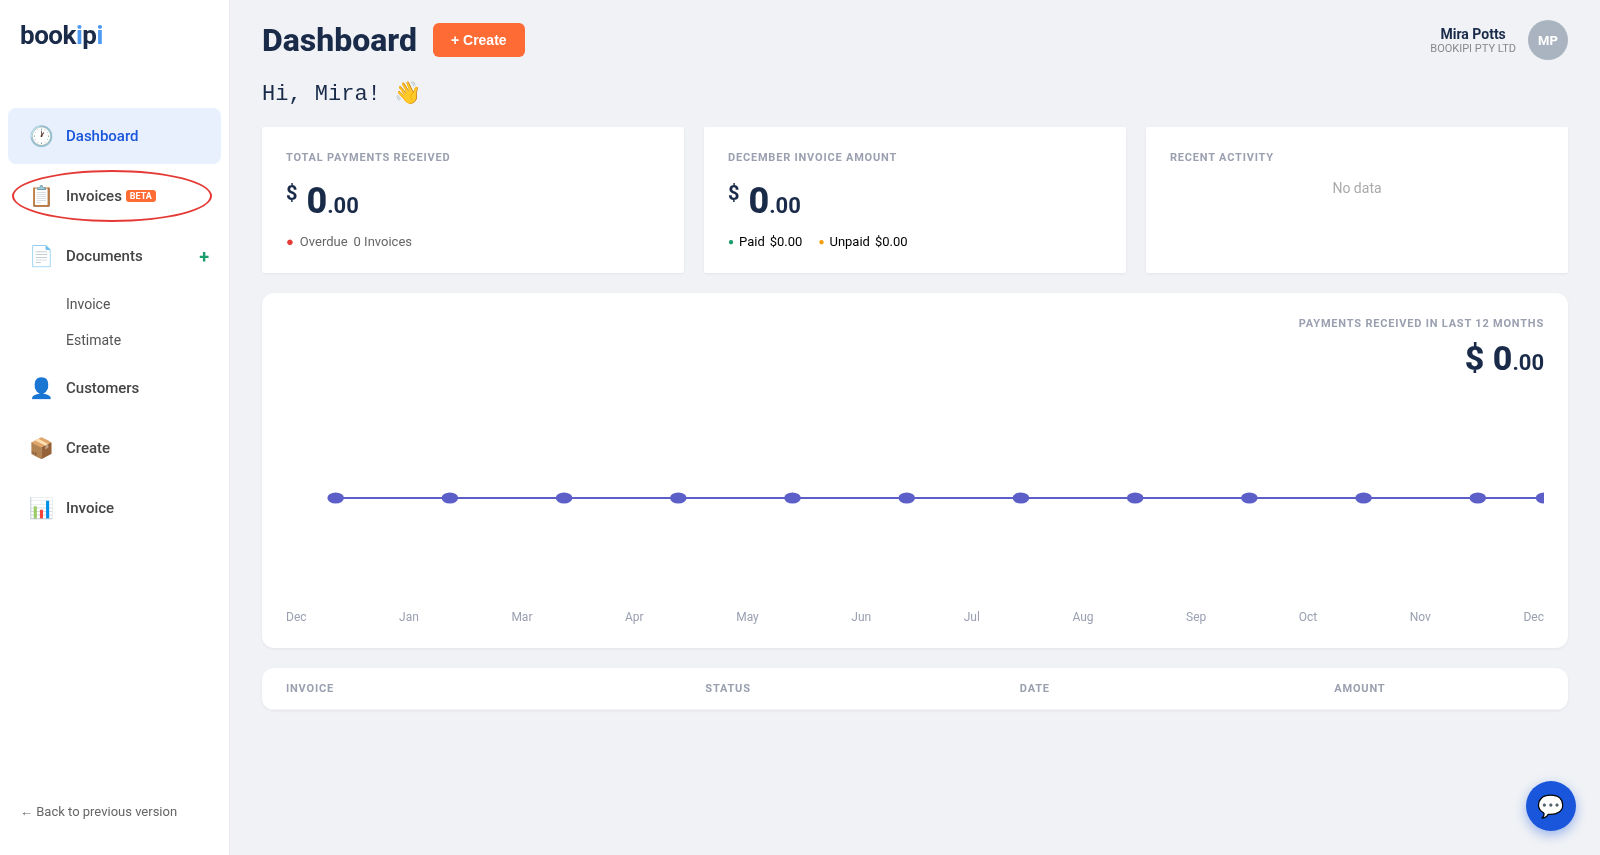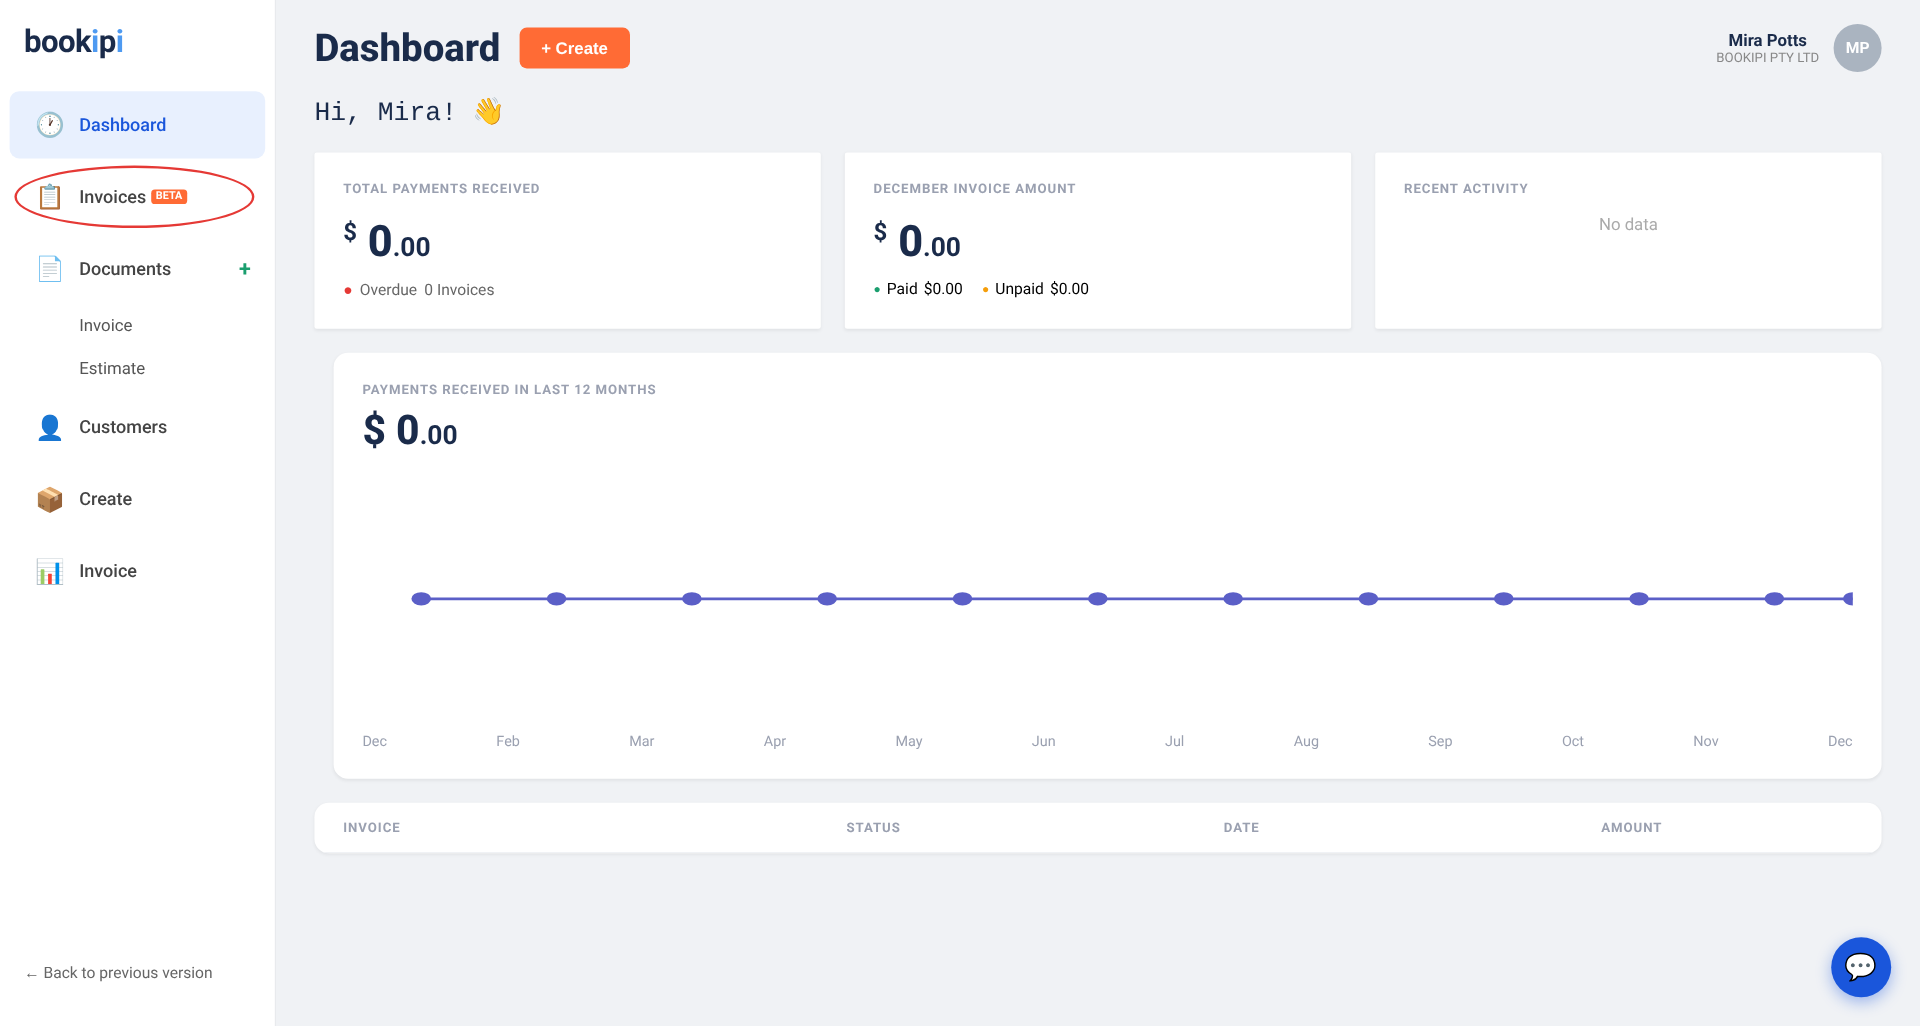--- a/index.html
+++ b/index.html
@@ -8,20 +8,21 @@
     
     .sidebar {
       width: 230px;
       min-width: 230px;
       background: #ffffff;
       display: flex;
       flex-direction: column;
       padding: 20px 0;
       border-right: 1px solid #e8eaed;
       position: relative;
+      gap: 32px;
     }
     .sidebar-logo {
       padding: 0 20px 24px 20px;
     }
     .logo-text {
       font-size: 26px;
       font-weight: 700;
       color: #1a2b4a;
       letter-spacing: -0.5px;
     }
@@ -235,22 +236,23 @@
       color: #aaa;
       font-size: 14px;
       text-align: center;
     }
 
     
     .chart-card {
       background: white;
       border-radius: 12px;
       padding: 24px;
-      margin: 0 32px 20px 48px;
+      margin: 0 32px 20px 32px;
       box-shadow: 0 1px 3px rgba(0,0,0,0.06);
+      text-align: right;
     }
     .chart-title {
       font-size: 11px;
       font-weight: 700;
       color: #9aa0b0;
       letter-spacing: 0.8px;
       text-transform: uppercase;
       margin-bottom: 8px;
     }
     .chart-amount {
@@ -444,21 +446,21 @@
       <circle cx="444" cy="90" r="5" fill="#5b5fc7"></circle>
       <circle cx="513" cy="90" r="5" fill="#5b5fc7"></circle>
       <circle cx="582" cy="90" r="5" fill="#5b5fc7"></circle>
       <circle cx="651" cy="90" r="5" fill="#5b5fc7"></circle>
       <circle cx="720" cy="90" r="5" fill="#5b5fc7"></circle>
       <circle cx="760" cy="90" r="5" fill="#5b5fc7"></circle>
     </svg>
     
     <div style="display:flex; justify-content:space-between; padding: 8px 0 0 0; font-size:12px; color:#9aa0b0;">
       <span>Dec</span>
-      <span>Feb</span>
+      <span>Jan</span>
       <span>Mar</span>
       <span>Apr</span>
       <span>May</span>
       <span>Jun</span>
       <span>Jul</span>
       <span>Aug</span>
       <span>Sep</span>
       <span>Oct</span>
       <span>Nov</span>
       <span>Dec</span>

